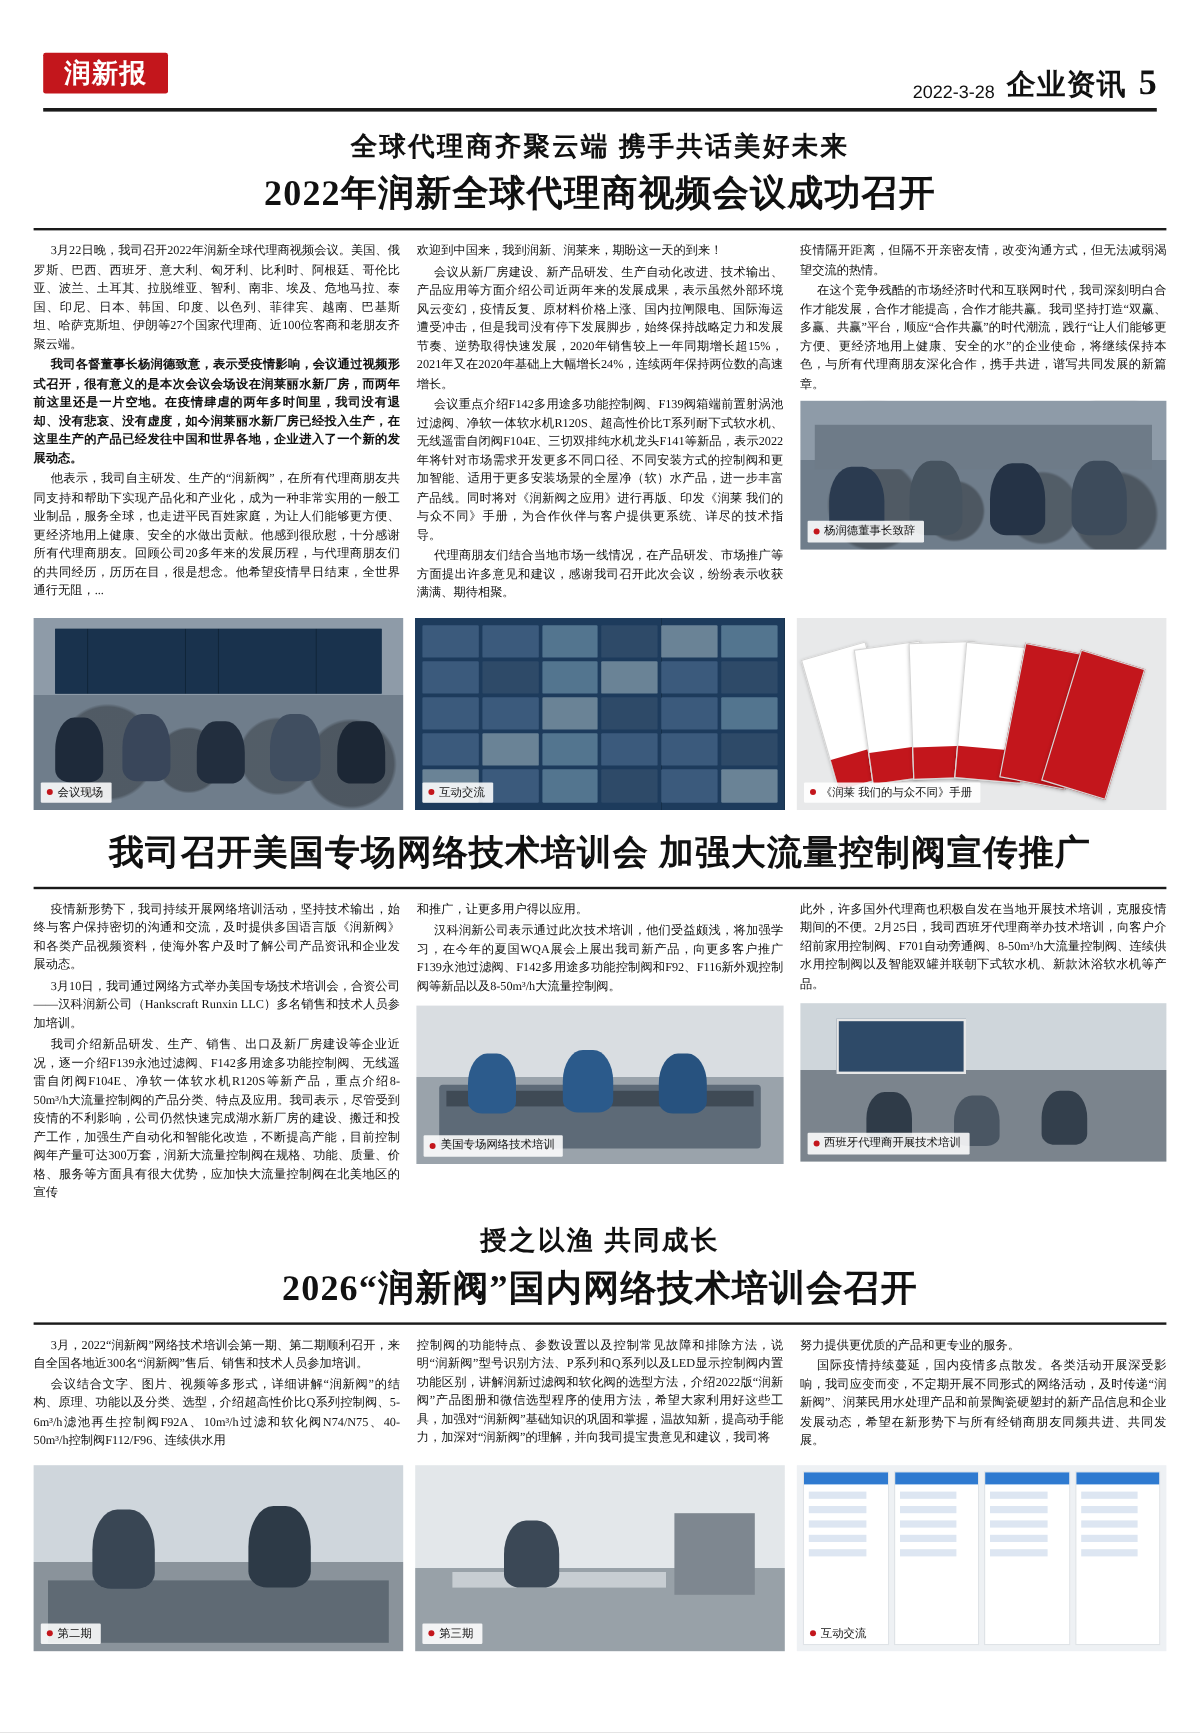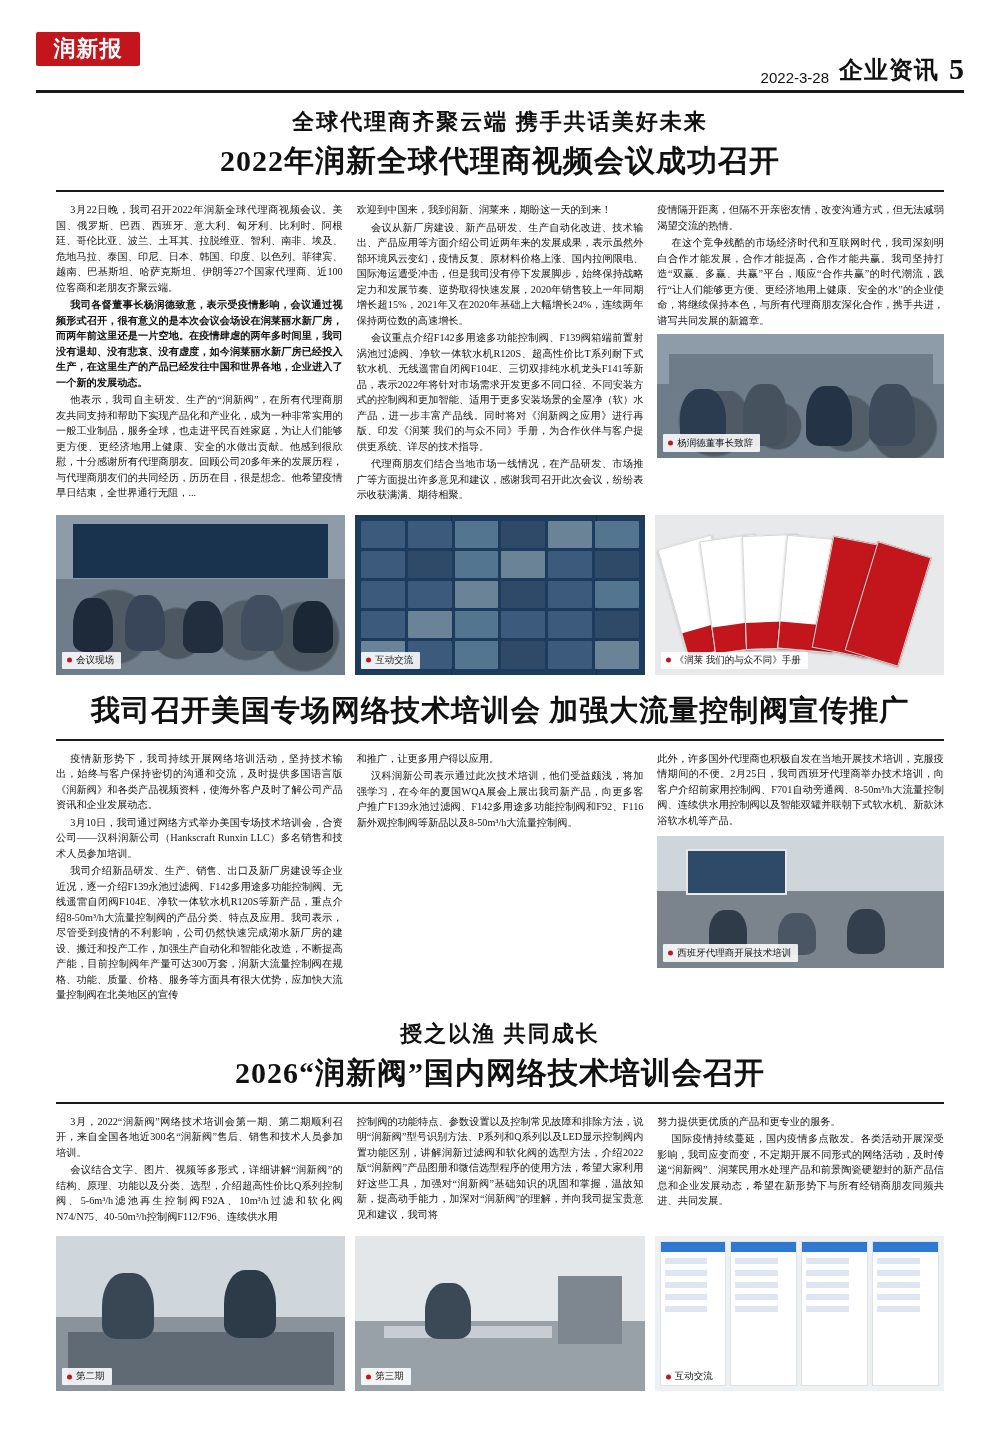--- a/index.html
+++ b/index.html
@@ -7,37 +7,37 @@
   .page{
     position:relative;width:1000px;height:1444px;background:#fff;margin:0 auto;
     box-sizing:border-box;padding:0;overflow:hidden;
   }
   
   .masthead{
     position:relative;height:62px;margin:28px 36px 0 36px;
     border-bottom:3px solid #1a1a1a;
   }
   .logo{
-    position:absolute;left:0;top:4px;width:104px;height:34px;
+    position:absolute;left:0;top:16px;width:104px;height:34px;
     background:#c3161c;border-radius:2px;
     display:flex;align-items:center;justify-content:center;
   }
   .logo span{
     color:#fff;font-size:22px;font-weight:bold;letter-spacing:1px;
     font-family:"DejaVu Serif",serif;
   }
   .masthead-right{
     position:absolute;right:0;bottom:4px;display:flex;align-items:flex-end;gap:10px;
   }
   .md-date{font-size:15px;color:#111;font-family:"Liberation Sans",sans-serif;}
   .md-section{font-size:24px;font-weight:bold;color:#111;letter-spacing:1px;}
   .md-pageno{font-size:30px;font-weight:bold;color:#111;font-family:"Liberation Serif",serif;}
 
   
-  .content{padding:0 56px;}
+  .content{padding:0 28px;}
   .headline-block{text-align:center;margin-top:14px;}
   .hl-sub{font-size:22px;font-weight:bold;letter-spacing:2px;color:#111;}
   .hl-main{font-size:30px;font-weight:bold;letter-spacing:1px;color:#111;margin-top:4px;}
   .hl-rule{border-bottom:2px solid #1a1a1a;margin-top:8px;}
 
   .cols{display:flex;gap:14px;margin-top:10px;}
   .col{flex:1;font-size:10.2px;line-height:1.52;text-align:justify;color:#111;}
   .col p{margin:0 0 2px 0;text-indent:1.4em;}
   .col p.bold{font-weight:bold;}
   .col p.noindent{text-indent:0;}
@@ -240,20 +240,27 @@
 
     <div class="cols">
       <div class="col">
         <p>疫情新形势下，我司持续开展网络培训活动，坚持技术输出，始终与客户保持密切的沟通和交流，及时提供多国语言版《润新阀》和各类产品视频资料，使海外客户及时了解公司产品资讯和企业发展动态。</p>
         <p>3月10日，我司通过网络方式举办美国专场技术培训会，合资公司——汉科润新公司（Hankscraft Runxin LLC）多名销售和技术人员参加培训。</p>
         <p>我司介绍新品研发、生产、销售、出口及新厂房建设等企业近况，逐一介绍F139永池过滤阀、F142多用途多功能控制阀、无线遥雷自闭阀F104E、净软一体软水机R120S等新产品，重点介绍8-50m³/h大流量控制阀的产品分类、特点及应用。我司表示，尽管受到疫情的不利影响，公司仍然快速完成湖水新厂房的建设、搬迁和投产工作，加强生产自动化和智能化改造，不断提高产能，目前控制阀年产量可达300万套，润新大流量控制阀在规格、功能、质量、价格、服务等方面具有很大优势，应加快大流量控制阀在北美地区的宣传</p>
       </div>
       <div class="col">
         <p class="noindent">和推广，让更多用户得以应用。</p>
         <p>汉科润新公司表示通过此次技术培训，他们受益颇浅，将加强学习，在今年的夏国WQA展会上展出我司新产品，向更多客户推广F139永池过滤阀、F142多用途多功能控制阀和F92、F116新外观控制阀等新品以及8-50m³/h大流量控制阀。</p>
+        <div class="ph office" style="height:132px;margin-top:8px;">
+          <div style="position:absolute;left:8%;top:54%;width:84%;height:10%;background:#3f4a55;"></div>
+          <div class="person" style="left:14%;top:30%;width:40px;height:50px;background:#2c5b8c;"></div>
+          <div class="person" style="left:40%;top:28%;width:42px;height:52px;background:#2b5a8b;"></div>
+          <div class="person" style="left:66%;top:30%;width:40px;height:50px;background:#27527f;"></div>
+          <div class="cap">美国专场网络技术培训</div>
+        </div>
       </div>
       <div class="col">
         <p class="noindent">此外，许多国外代理商也积极自发在当地开展技术培训，克服疫情期间的不便。2月25日，我司西班牙代理商举办技术培训，向客户介绍前家用控制阀、F701自动旁通阀、8-50m³/h大流量控制阀、连续供水用控制阀以及智能双罐并联朝下式软水机、新款沐浴软水机等产品。</p>
         <div class="ph classroom" style="height:132px;margin-top:8px;">
           <div class="person" style="left:18%;top:56%;width:38px;height:44px;background:#2f3b48;"></div>
           <div class="person" style="left:42%;top:58%;width:38px;height:42px;background:#4a5663;"></div>
           <div class="person" style="left:66%;top:55%;width:38px;height:45px;background:#333f4c;"></div>
           <div class="cap">西班牙代理商开展技术培训</div>
         </div>
       </div>

